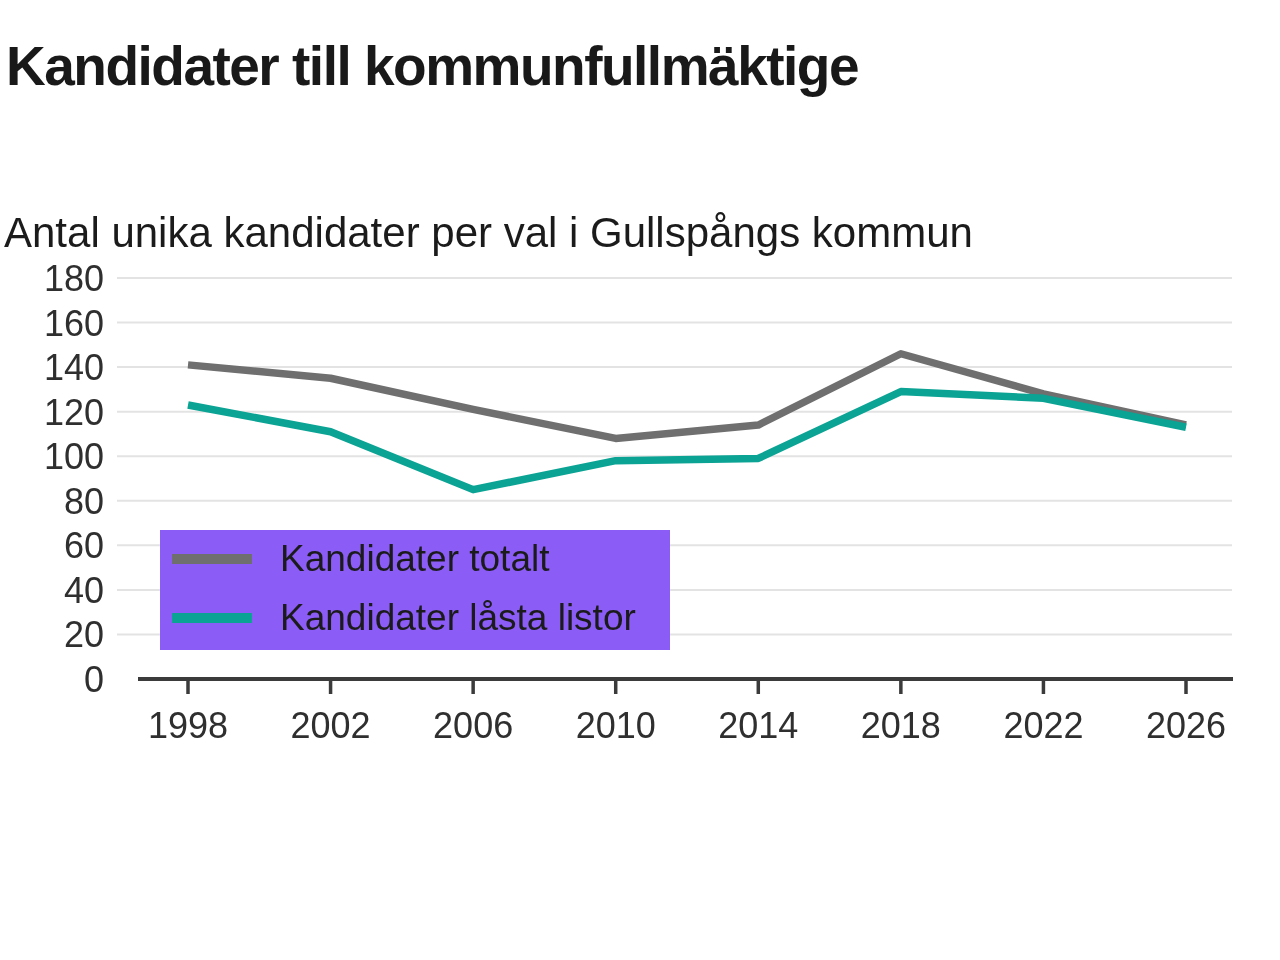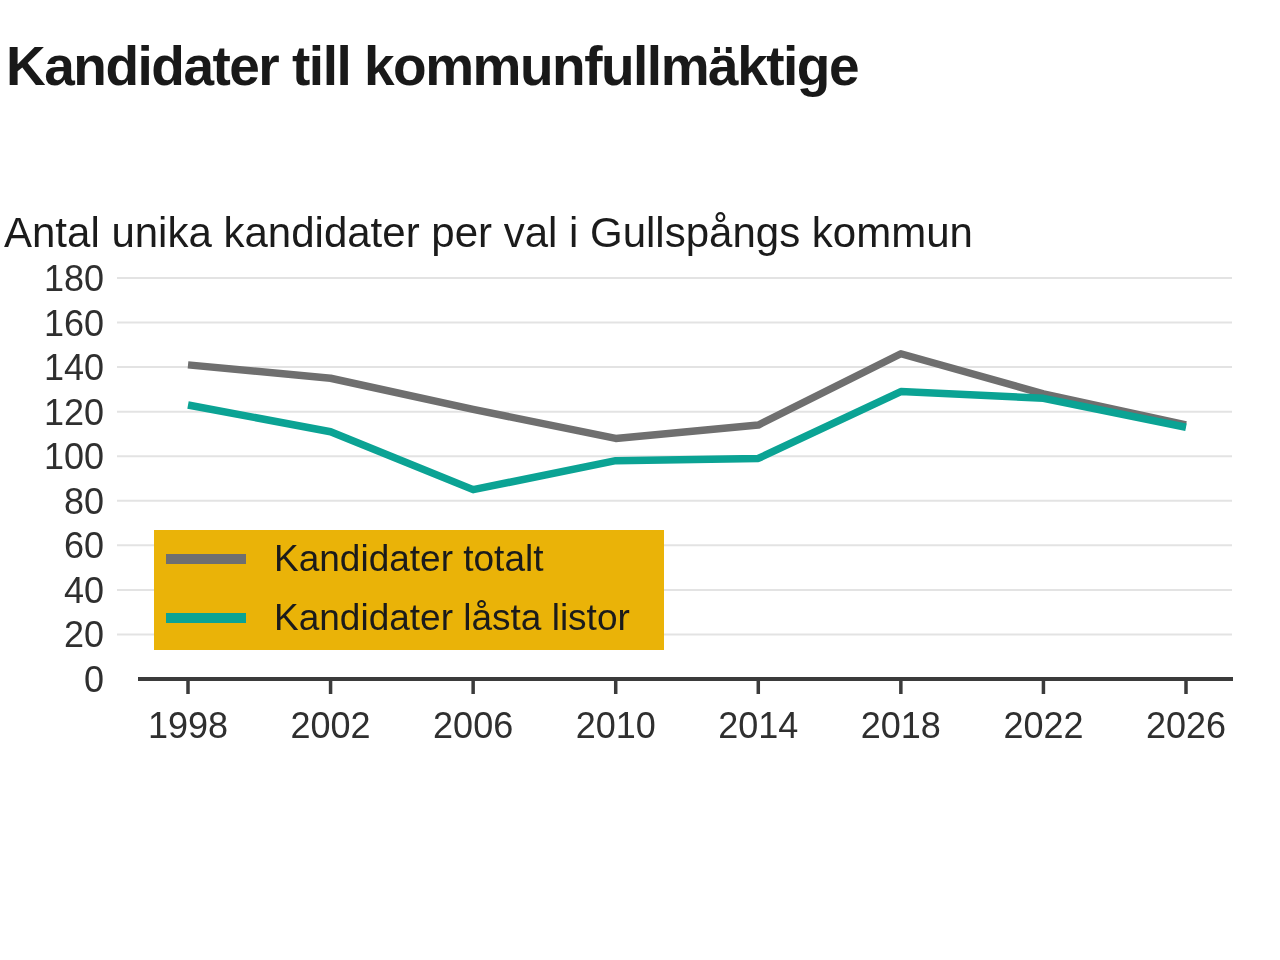--- a/index.html
+++ b/index.html
@@ -37,23 +37,23 @@
   }
   #chart-svg {
     position: absolute;
     left: 0;
     top: 0;
     width: 1280px;
     height: 960px;
   }
   .legend {
     position: absolute;
-    left: 154px;
+    left: 160px;
     top: 530px;
-    background: #eab308;
+    background: #8b5cf6;
     padding: 6px 34px 10px 12px;
     z-index: 2;
   }
   .legend-row {
     display: flex;
     align-items: center;
     height: 45px;
   }
   .legend-row + .legend-row { margin-top: 14px; text-align: right; }
   .legend-swatch {

